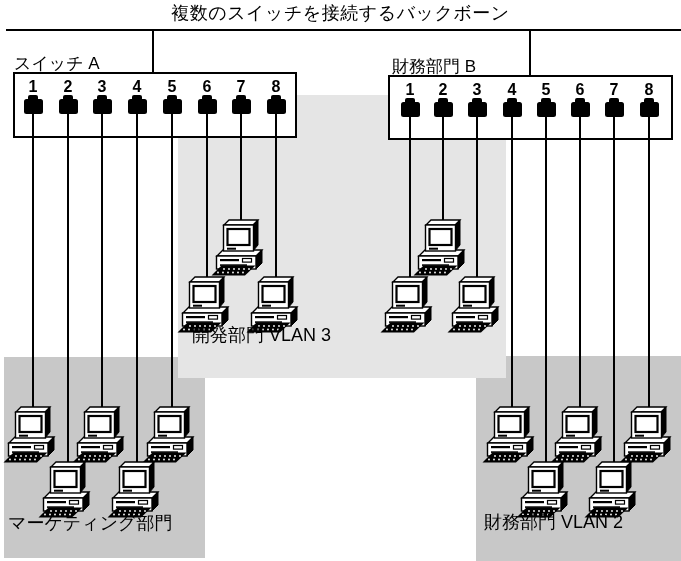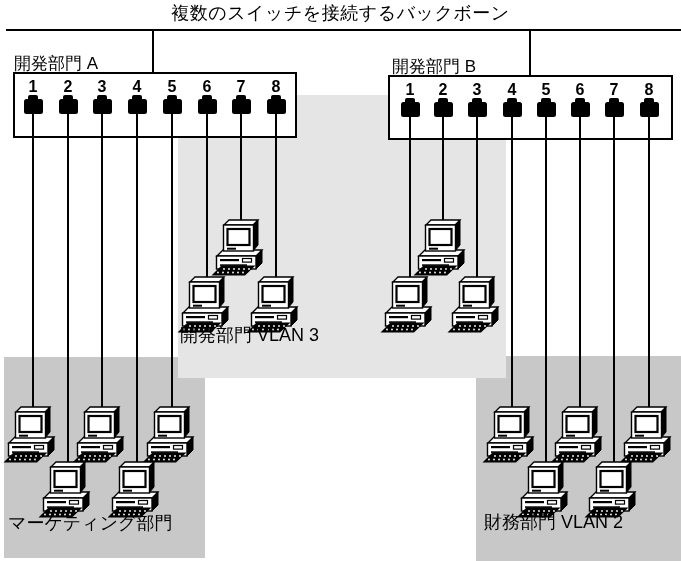--- a/index.html
+++ b/index.html
@@ -66,22 +66,22 @@
   <div class="title">複数のスイッチを接続するバックボーン</div>
 
   <div class="backbone"></div>
   <div class="uplink" style="left:152px;top:29px;height:43px"></div>
   <div class="uplink" style="left:529px;top:29px;height:46px"></div>
 
   <div class="vlan" style="left:4px;top:357px;width:201px;height:201px"></div>
   <div class="vlan" style="left:476px;top:356px;width:205px;height:205px"></div>
   <div class="vlan light" style="left:178px;top:95px;width:328px;height:283px"></div>
 
-  <div class="switch-label" style="left:14px;top:52px">開発部門 A</div>
-  <div class="switch-label" style="left:392px;top:55px">開発部門 B</div>
+  <div class="switch-label" style="left:14px;top:52px">スイッチ A</div>
+  <div class="switch-label" style="left:392px;top:55px">財務部門 B</div>
   <div class="switch-box" style="left:13px;top:72px;width:284px;height:66px"></div>
   <div class="switch-box" style="left:388px;top:75px;width:285px;height:65px"></div>
 
   <div class="cable" style="left:32.25px;top:112px;height:299px"></div>
   <div class="cable" style="left:67.25px;top:112px;height:354px"></div>
   <div class="cable" style="left:101.25px;top:112px;height:299px"></div>
   <div class="cable" style="left:136.25px;top:112px;height:354px"></div>
   <div class="cable" style="left:171.25px;top:112px;height:299px"></div>
   <div class="cable" style="left:206.25px;top:112px;height:169px"></div>
   <div class="cable" style="left:240.25px;top:112px;height:112px"></div>
@@ -207,19 +207,19 @@
   <svg class="pc" style="left:619px;top:406px">
       <use href="#pc-sym"></use>
     </svg>
   <svg class="pc" style="left:516px;top:461px">
       <use href="#pc-sym"></use>
     </svg>
   <svg class="pc" style="left:584px;top:461px">
       <use href="#pc-sym"></use>
     </svg>
 
-  <div class="vlan-label" style="left:180px;top:325px">開発部門 VLAN 3</div>
+  <div class="vlan-label" style="left:192px;top:325px">開発部門 VLAN 3</div>
   <div class="vlan-label" style="left:8px;top:513px">
     <span style="display:block">マーケティング部門</span>
   </div>
   <div class="vlan-label" style="left:484px;top:512px">財務部門 VLAN 2</div>
 
 </div>
 
 </body></html>

